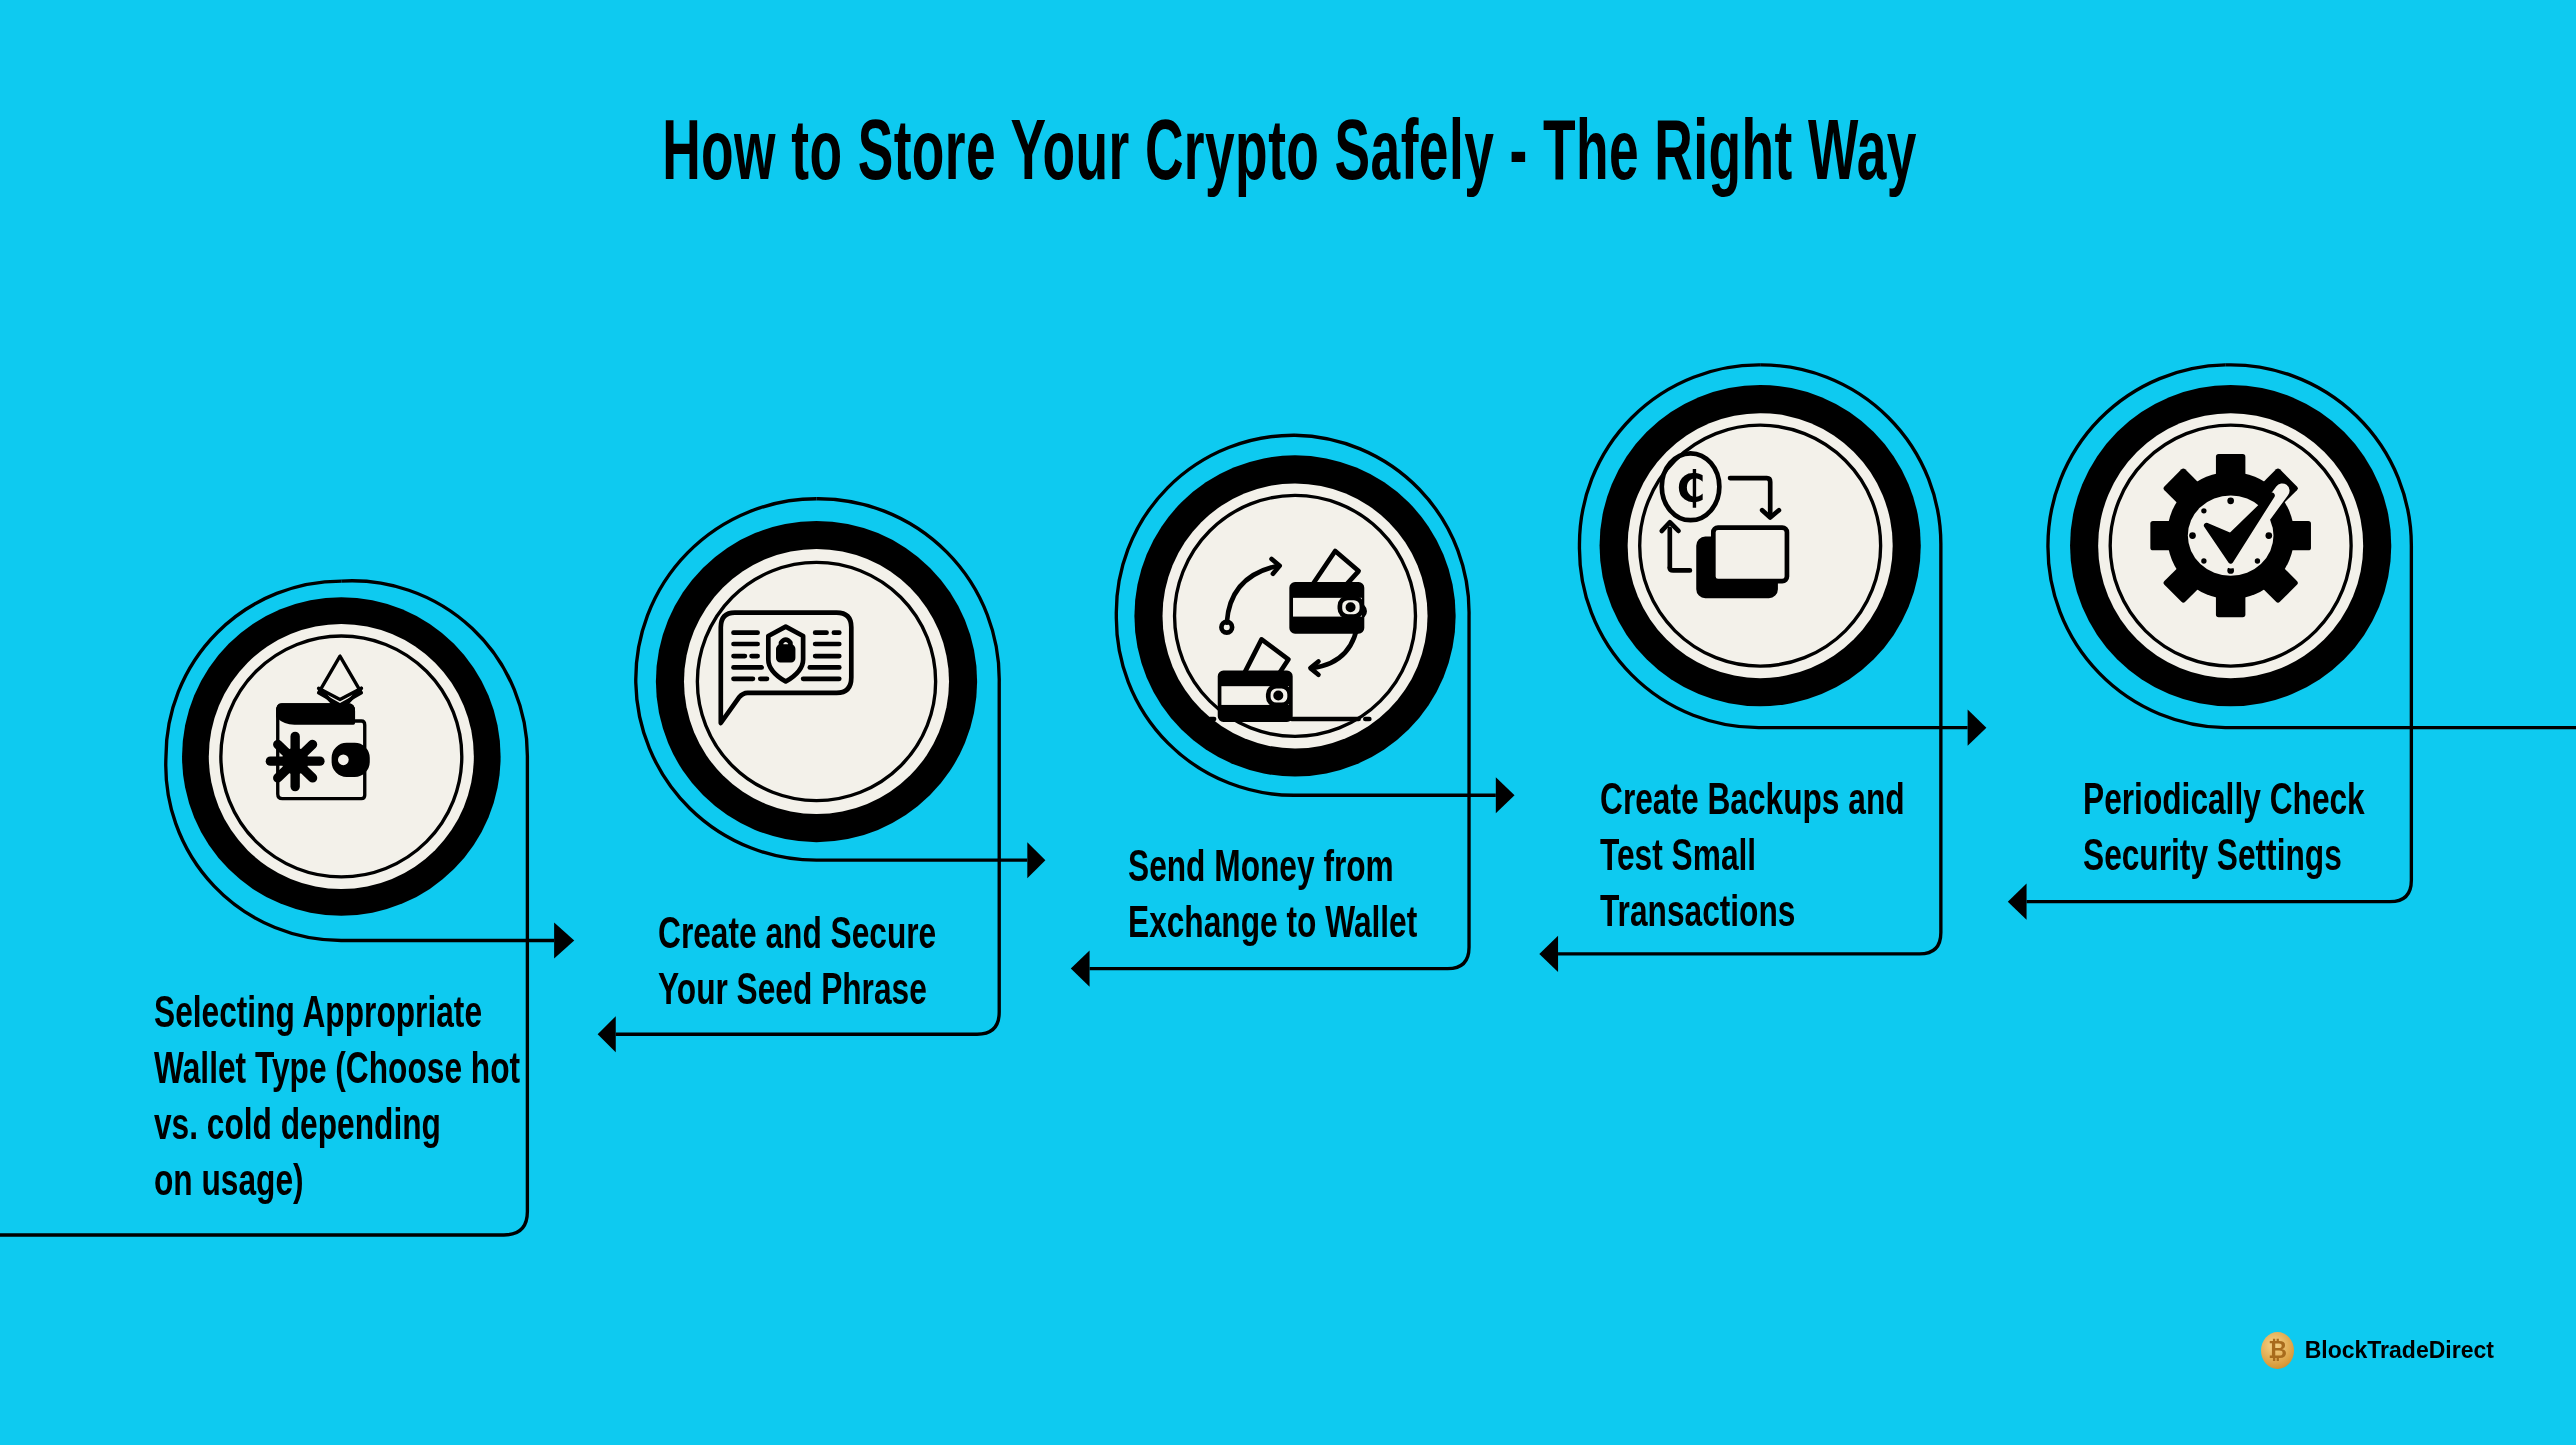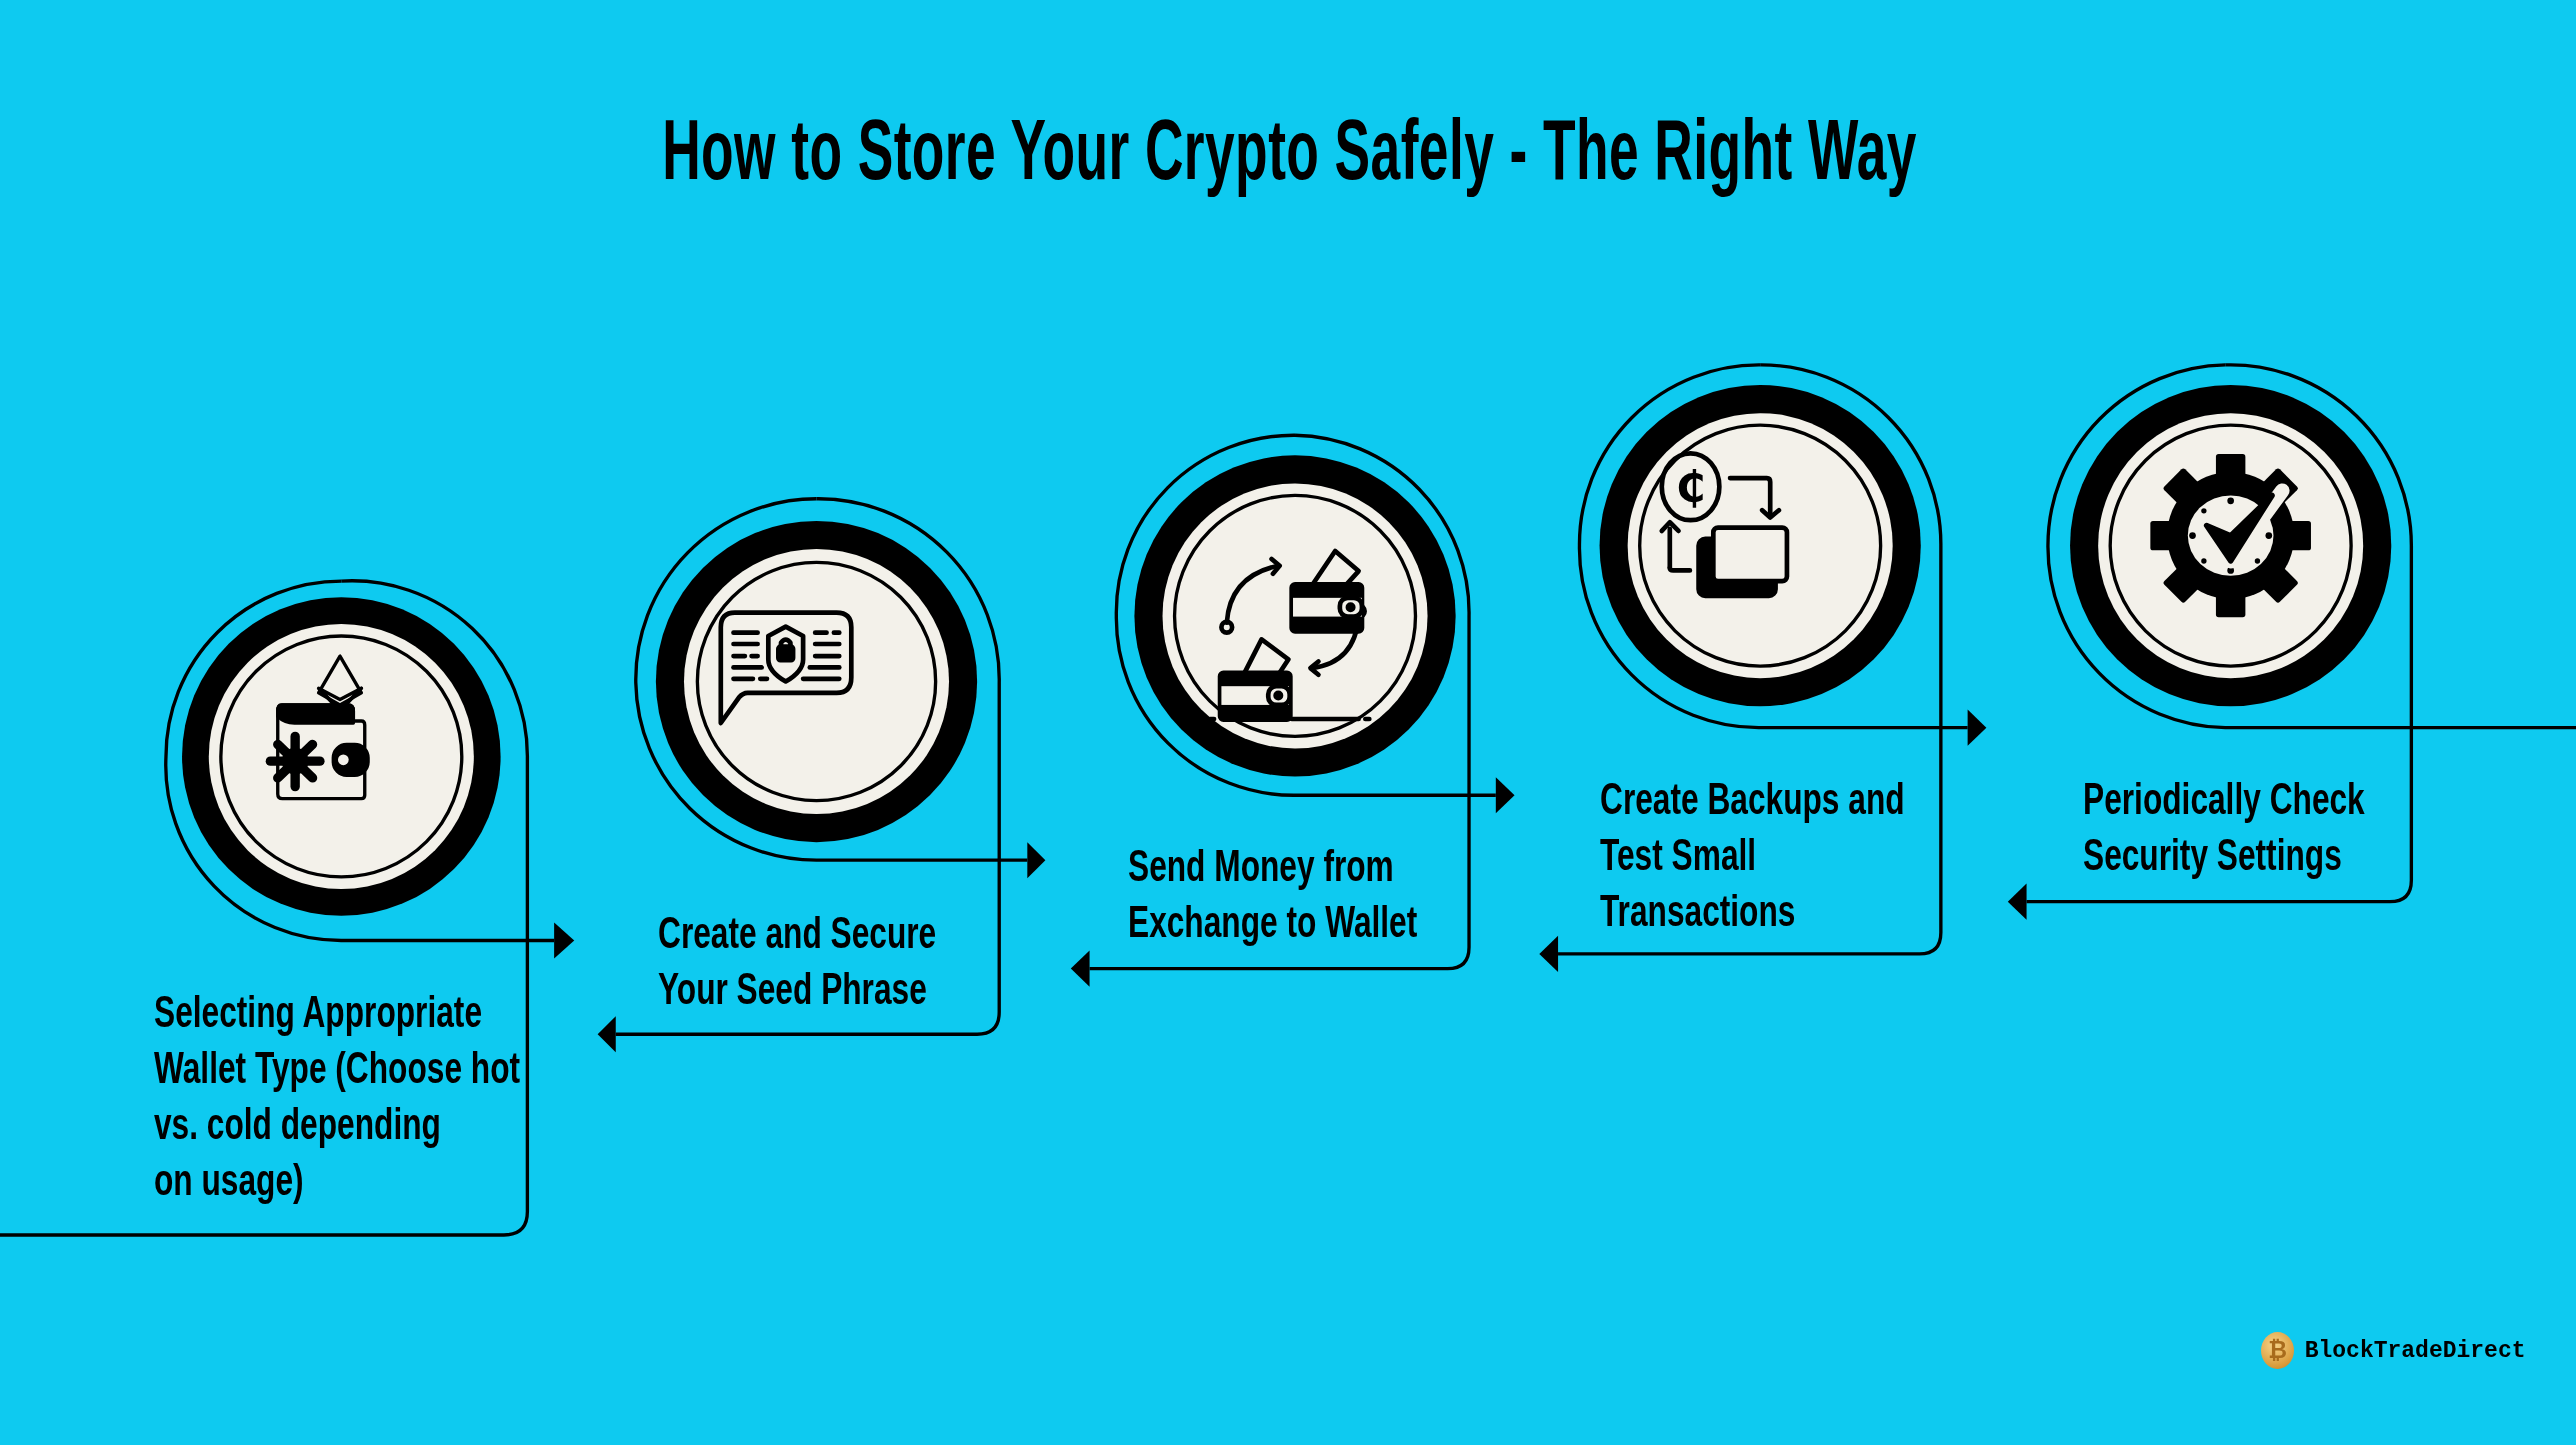--- a/index.html
+++ b/index.html
@@ -2,21 +2,21 @@
 <html style="font-size:10.7px"><head>
 <meta charset="utf-8">
 <style>
   html,body{margin:0;padding:0;}
   body{width:2576px;height:1446px;background:#0ecaf0;position:relative;overflow:hidden;font-family:"Liberation Sans", sans-serif;}
   .title{position:absolute;left:0;top:100px;width:2576px;text-align:center;font-family:"Liberation Sans", sans-serif;font-weight:bold;font-size:86px;color:#000;transform:scaleX(0.62);transform-origin:1292px 0;letter-spacing:0.7px;white-space:nowrap;}
   svg.diagram{position:absolute;left:0;top:0;}
   .label{position:absolute;font-family:"Liberation Sans", sans-serif;font-weight:bold;font-size:44px;line-height:56px;color:#000;transform:scaleX(0.72);transform-origin:0 0;white-space:nowrap;}
   .brand{position:absolute;left:2261px;top:1332px;display:flex;align-items:center;gap:10.7px;}
   .coin{width:33px;height:37px;border-radius:50%;background:radial-gradient(circle at 40% 35%,#f6d58a,#d99a3a 70%,#b67a25);display:flex;align-items:center;justify-content:center;font-family:"DejaVu Sans", sans-serif;font-weight:bold;font-size:23px;color:#a86b1c;}
-  .brand-name{font-family:Liberation Mono, monospace;font-weight:bold;font-size:23px;color:#000;}
+  .brand-name{font-family:Liberation Sans, sans-serif;font-weight:bold;font-size:23px;color:#000;}
 </style>
 </head>
 <body>
 
 <div class="title">How to Store Your Crypto Safely - The Right Way</div>
 
 <svg class="diagram" width="2576" height="1446" viewBox="0 0 3849 2160">
   <defs>
     <marker id="arr" viewBox="0 0 10 10" refX="9" refY="5" markerWidth="10" markerHeight="10" markerUnits="userSpaceOnUse" orient="auto"></marker>
   </defs>

